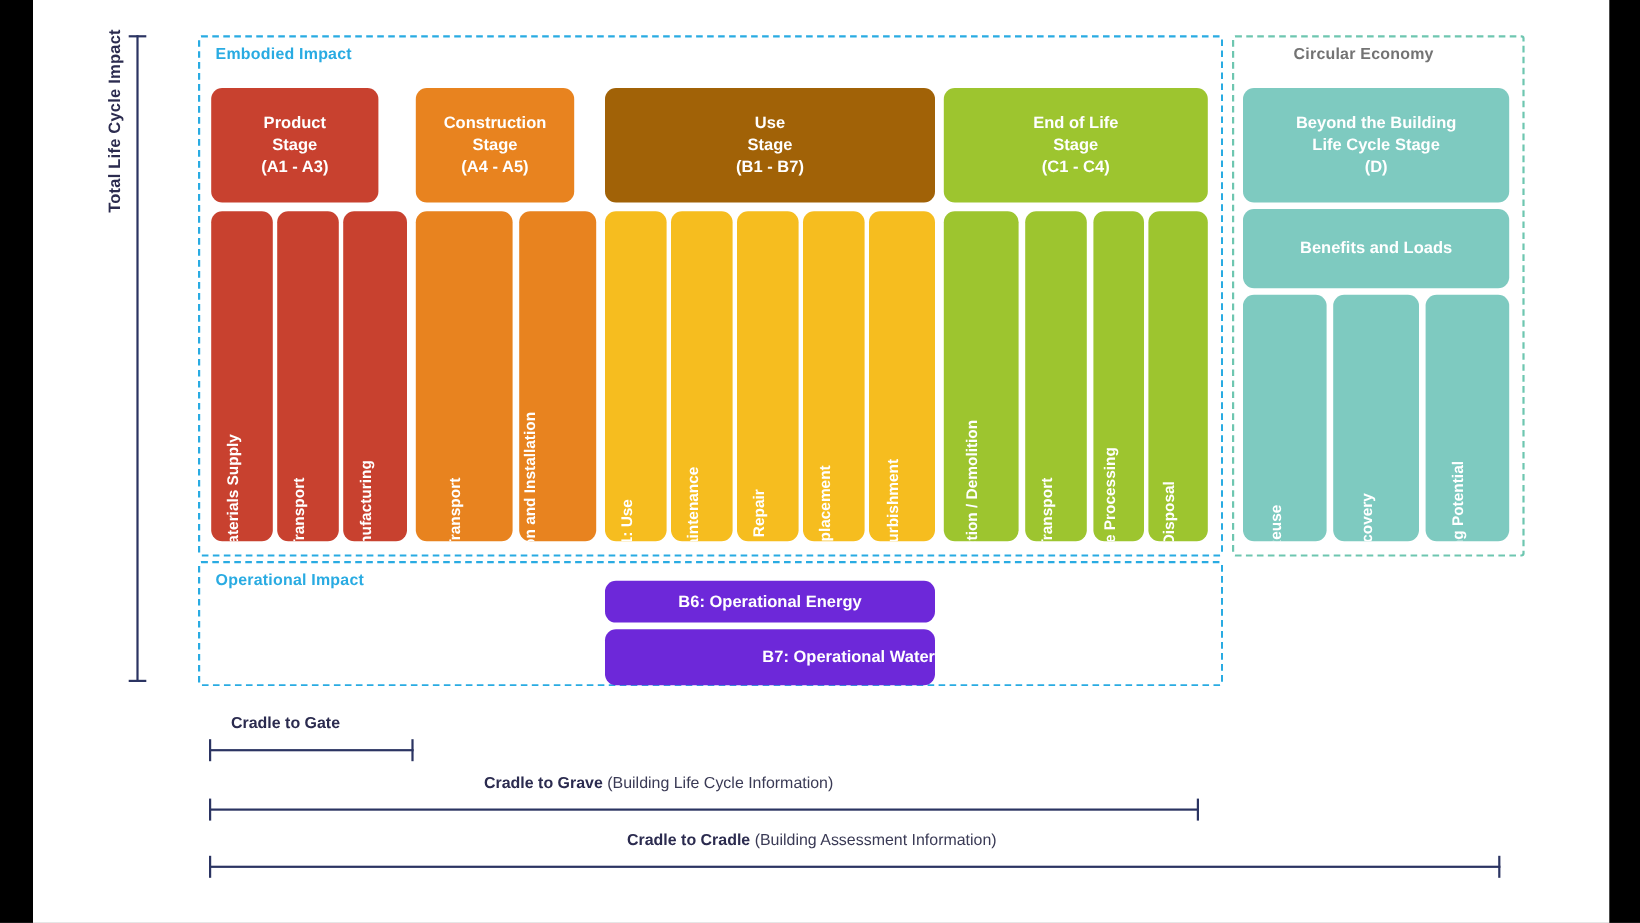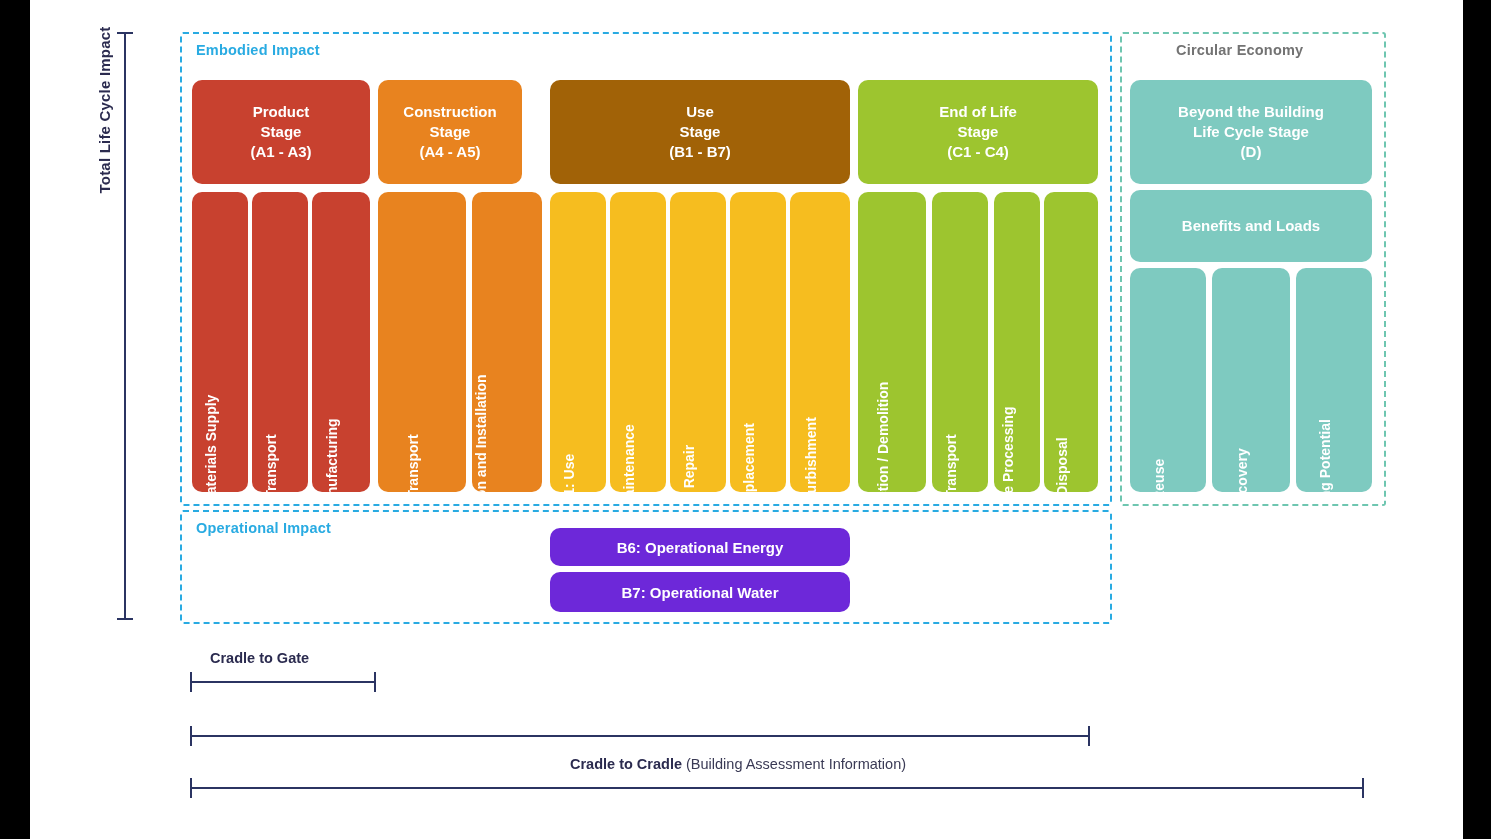--- a/index.html
+++ b/index.html
@@ -196,21 +196,21 @@
   </div>
 
   <div class="dashbox green" id="box-circular">
     <div class="boxtitle">Circular Economy</div>
   </div>
 
   <div class="dashbox" id="box-operational">
     <div class="boxtitle">Operational Impact</div>
   </div>
 
-  <div class="stage-header" style="left:192px; top:80px; width:178px; height:104px; background:#c8412f;">
+  <div class="stage-header" style="left:192px; top:80px; width:152px; height:104px; background:#c8412f;">
     <span>Product<br>Stage<br>(A1 - A3)</span>
   </div>
   <div class="stage-header" style="left:378px; top:80px; width:144px; height:104px; background:#e8831f;">
     <span>Construction<br>Stage<br>(A4 - A5)</span>
   </div>
   <div class="stage-header" style="left:550px; top:80px; width:300px; height:104px; background:#a16207;">
     <span>Use<br>Stage<br>(B1 - B7)</span>
   </div>
   <div class="stage-header" style="left:858px; top:80px; width:240px; height:104px; background:#9dc52f;">
     <span>End of Life<br>Stage<br>(C1 - C4)</span>
@@ -274,29 +274,32 @@
   <div class="module" style="left:1212px; top:268px; width:78px; height:224px; background:#7ecac0;">
     <span class="vtext">Recovery</span>
   </div>
   <div class="module" style="left:1296px; top:268px; width:76px; height:224px; background:#7ecac0;">
     <span class="vtext">Recyling Potential</span>
   </div>
 
   <div class="pill" style="left:550px; top:528px; width:300px; height:38px;">
     <span>B6: Operational Energy</span>
   </div>
-  <div class="pill" style="left:550px; top:572px; width:300px; height:40px;">
+  <div class="pill" style="left:550px; top:572px; width:300px; height:51px;justify-content:flex-end;">
     <span>B7: Operational Water</span>
   </div>
 
   <div class="scope" style="left:190px; top:681px; width:186px;"></div>
   <div class="scope-label" style="left:210px; top:650px;">
     <b>Cradle to Gate</b><span class="sub"></span>
   </div>
 
   <div class="scope" style="left:190px; top:735px; width:900px;"></div>
+  <div class="scope-label" style="left:440px; top:704px;">
+    <b>Cradle to Grave</b><span class="sub"> (Building Life Cycle Information)</span>
+  </div>
 
   <div class="scope" style="left:190px; top:787px; width:1174px;"></div>
   <div class="scope-label" style="left:570px; top:756px;">
     <b>Cradle to Cradle</b><span class="sub"> (Building Assessment Information)</span>
   </div>
 
 </div>
 
 </body></html>

